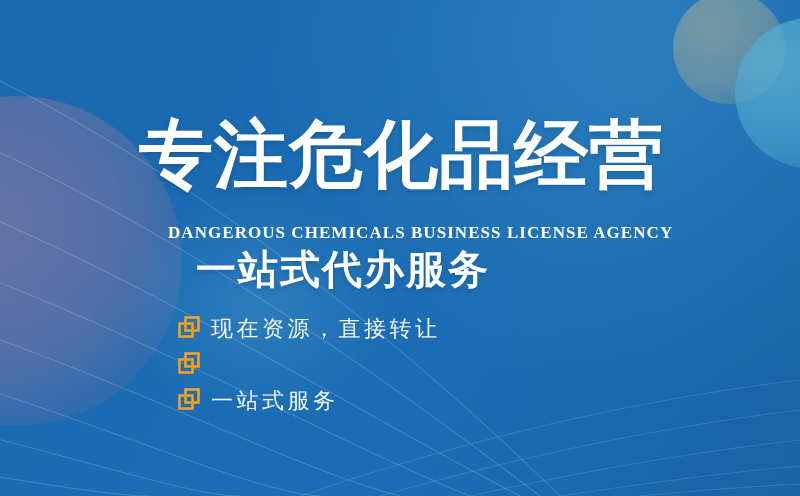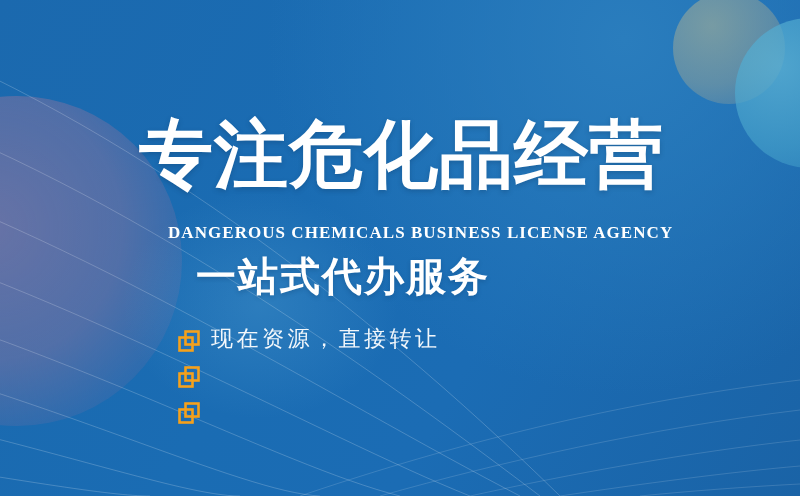--- a/index.html
+++ b/index.html
@@ -101,39 +101,39 @@
     font-weight: 700;
     color: #ffffff;
     letter-spacing: 1.05px;
     white-space: nowrap;
     font-family: "Liberation Serif", "DejaVu Serif", serif;
   }
 
   .headline-2 {
     position: absolute;
     left: 196px;
-    top: 251px;
+    top: 244px;
     font-size: 40px;
     line-height: 50px;
     font-weight: 700;
     color: #ffffff;
     letter-spacing: 2px;
     white-space: nowrap;
     text-shadow: 0 2px 4px rgba(12,52,92,0.25);
     font-family: "DejaVu Sans", "Liberation Sans", sans-serif;
   }
 
   .bullets {
     position: absolute;
     left: 178px;
     top: 316px;
   }
   .bullet {
     display: flex;
-    align-items: flex-end;
+    align-items: flex-start;
     height: 36px;
     margin-bottom: 0px;
   }
   .bullet-icon {
     width: 22px;
     height: 22px;
     flex: 0 0 22px;
     position: relative;
     margin-right: 11px;
   }
@@ -207,17 +207,18 @@
         </span>
       </div>
 
       <div class="bullet">
         <span class="bullet-icon">
           <svg width="22" height="22" viewBox="0 0 22 22" aria-hidden="true">
             <rect x="7.5" y="1.5" width="13" height="13" fill="none" stroke="#f5a11b" stroke-width="2.6"></rect>
             <rect x="1.5" y="7.5" width="13" height="13" fill="none" stroke="#f5a11b" stroke-width="2.6"></rect>
           </svg>
         </span>
+        <span class="bullet-text">一站式服务</span>
       </div>
 
     </div>
   </div>
 </div>
 
 </body></html>

